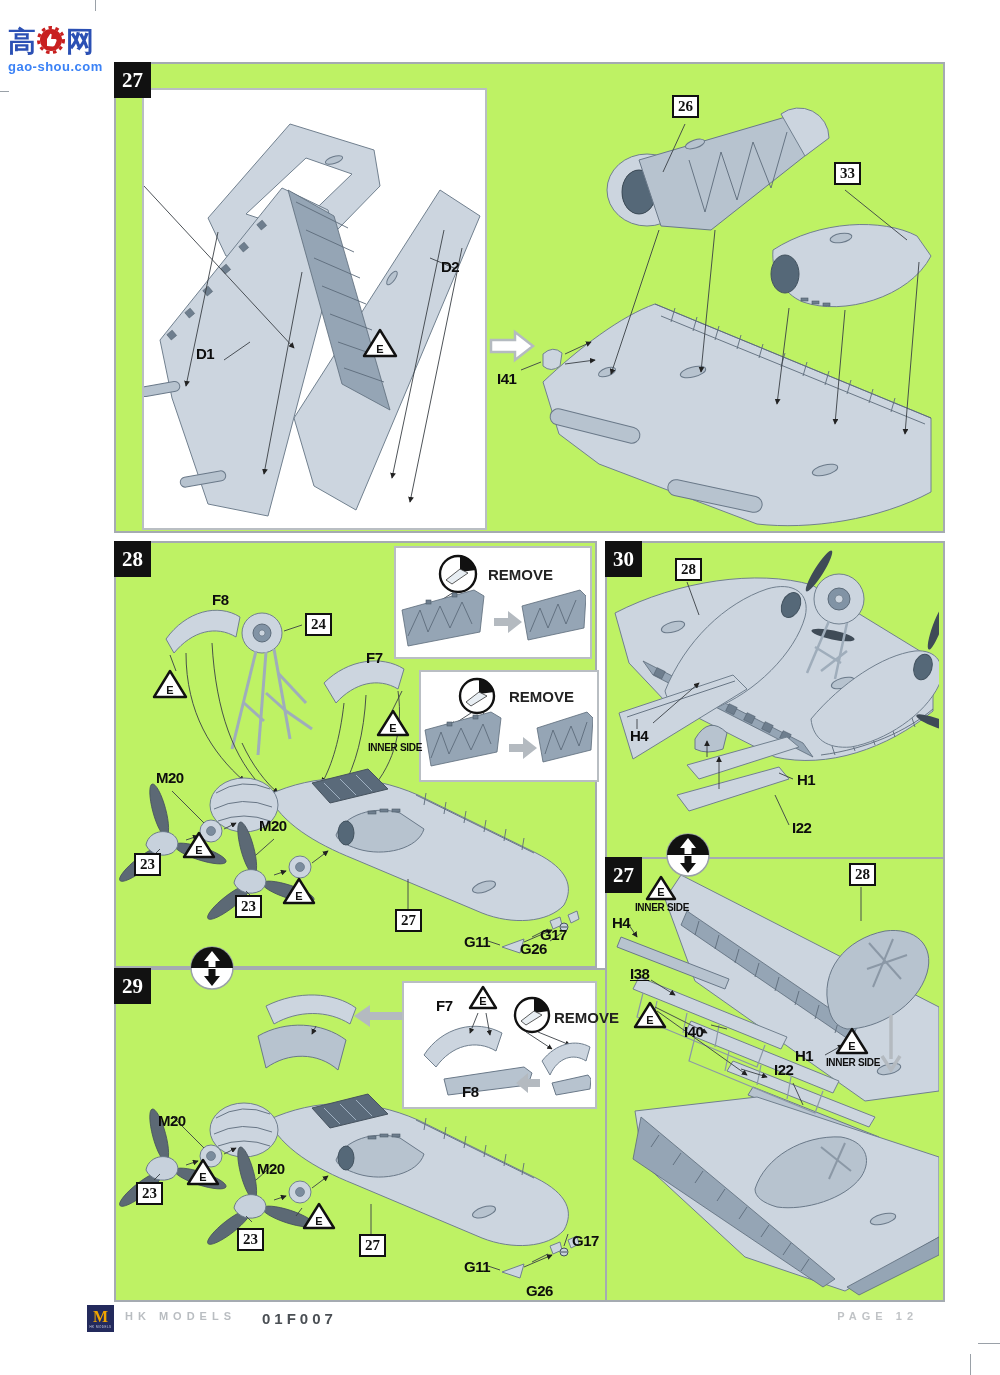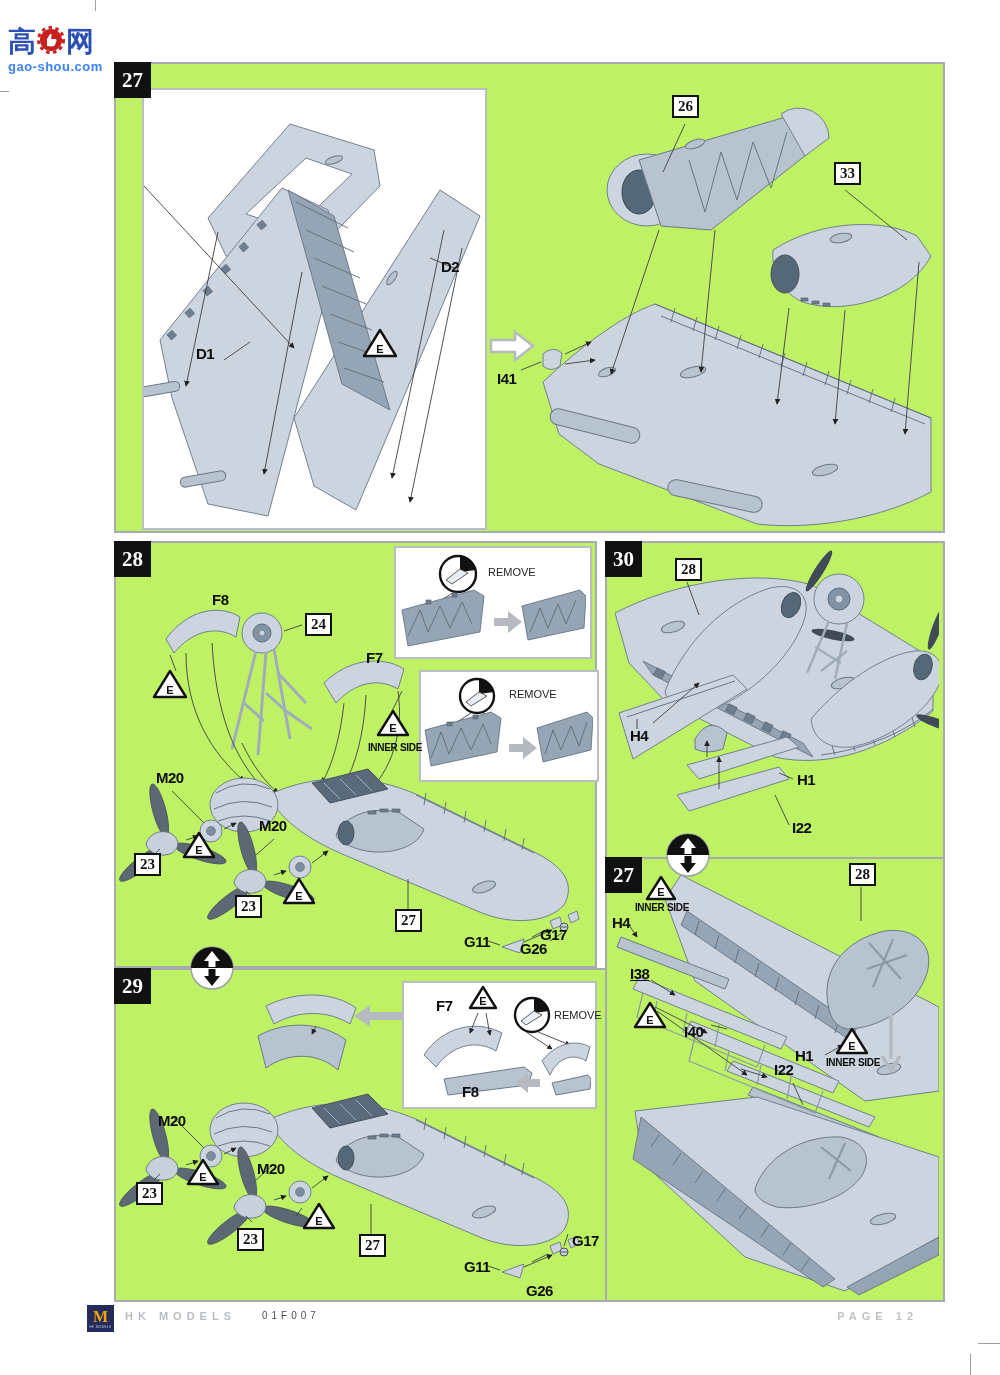--- a/index.html
+++ b/index.html
@@ -5,33 +5,33 @@
   html,body{margin:0;padding:0;background:#fff;}
   #page{position:relative;width:1000px;height:1375px;background:#fff;overflow:hidden;
         font-family:"Liberation Sans",sans-serif;}
   .sec{position:absolute;border:2px solid #a5abb1;background:#bef264;margin-left:27px;}
   .stepnum{position:absolute;left:-2px;top:-2px;width:37px;height:36px;background:#111;color:#fff;
            font:bold 21px "Liberation Serif",serif;display:flex;align-items:center;justify-content:center;z-index:5;}
   .callout{position:absolute;background:#fff;border:2px solid #111;color:#111;
            font:bold 15px "Liberation Serif",serif;line-height:1;padding:2px 4px;z-index:4;}
   .plbl{position:absolute;font-weight:bold;font-size:15px;letter-spacing:-0.5px;color:#0d0d0d;z-index:4;white-space:nowrap;}
   .slbl{position:absolute;font-weight:bold;font-size:10px;letter-spacing:-0.3px;color:#0d0d0d;z-index:4;white-space:nowrap;text-align:center;}
-  .rlbl{position:absolute;font-weight:normal;font-size:11px;letter-spacing:0px;color:#222;z-index:4;white-space:nowrap;}
+  .rlbl{position:absolute;font-weight:bold;font-size:15px;letter-spacing:0px;color:#222;z-index:4;white-space:nowrap;}
   .etri{position:absolute;z-index:4;}
   .inset{position:absolute;border:2px solid #b9bec3;background:#fff;z-index:3;}
   .fig{position:absolute;z-index:1;}
   .flip{position:absolute;width:46px;height:46px;z-index:6;}
   .crop{position:absolute;background:#9aa1a8;z-index:0;}
   
   #footer{position:absolute;left:87px;top:1303px;width:831px;height:34px;}
   #flogo{position:absolute;left:0;top:2px;width:27px;height:27px;background:#232a5c;display:flex;flex-direction:column;align-items:center;justify-content:center;}
   #flogo .m{color:#f0a500;font:bold 16px "Liberation Serif",serif;line-height:1;}
   #flogo .c{color:#cfd3e8;font-size:3px;letter-spacing:0.5px;}
   .fbrand{position:absolute;top:7px;font-weight:bold;font-size:11px;letter-spacing:5px;color:#b9bdc1;}
-  .fcode{position:absolute;top:7px;font-weight:normal;font-size:10px;letter-spacing:4px;color:#4a4f54;padding-left:47px;}
+  .fcode{position:absolute;top:7px;font-weight:bold;font-size:15px;letter-spacing:4px;color:#4a4f54;padding-left:47px;}
   .fpage{position:absolute;top:7px;right:0;font-weight:bold;font-size:11px;letter-spacing:5px;color:#c0c3c6;}
   
   #wm{position:absolute;left:8px;top:26px;z-index:9;}
   #wm .row{display:flex;align-items:center;gap:1px;}
   #wm .zi{font-weight:bold;font-size:28px;color:#2b50b4;line-height:1;}
   #wm .dom{font-weight:bold;font-size:13px;color:#3b82f6;letter-spacing:0.5px;margin-top:1px;}
   svg .pf{fill:#ccd5df;stroke:#71808f;stroke-width:1;stroke-linejoin:round;}
   svg .pf2{fill:#b7c3cf;stroke:#6a7989;stroke-width:1;stroke-linejoin:round;}
   svg .pd{fill:#95a5b5;stroke:#5c6b7a;stroke-width:.8;}
   svg .px{fill:#6e7e8e;stroke:#4c5a68;stroke-width:.6;}

